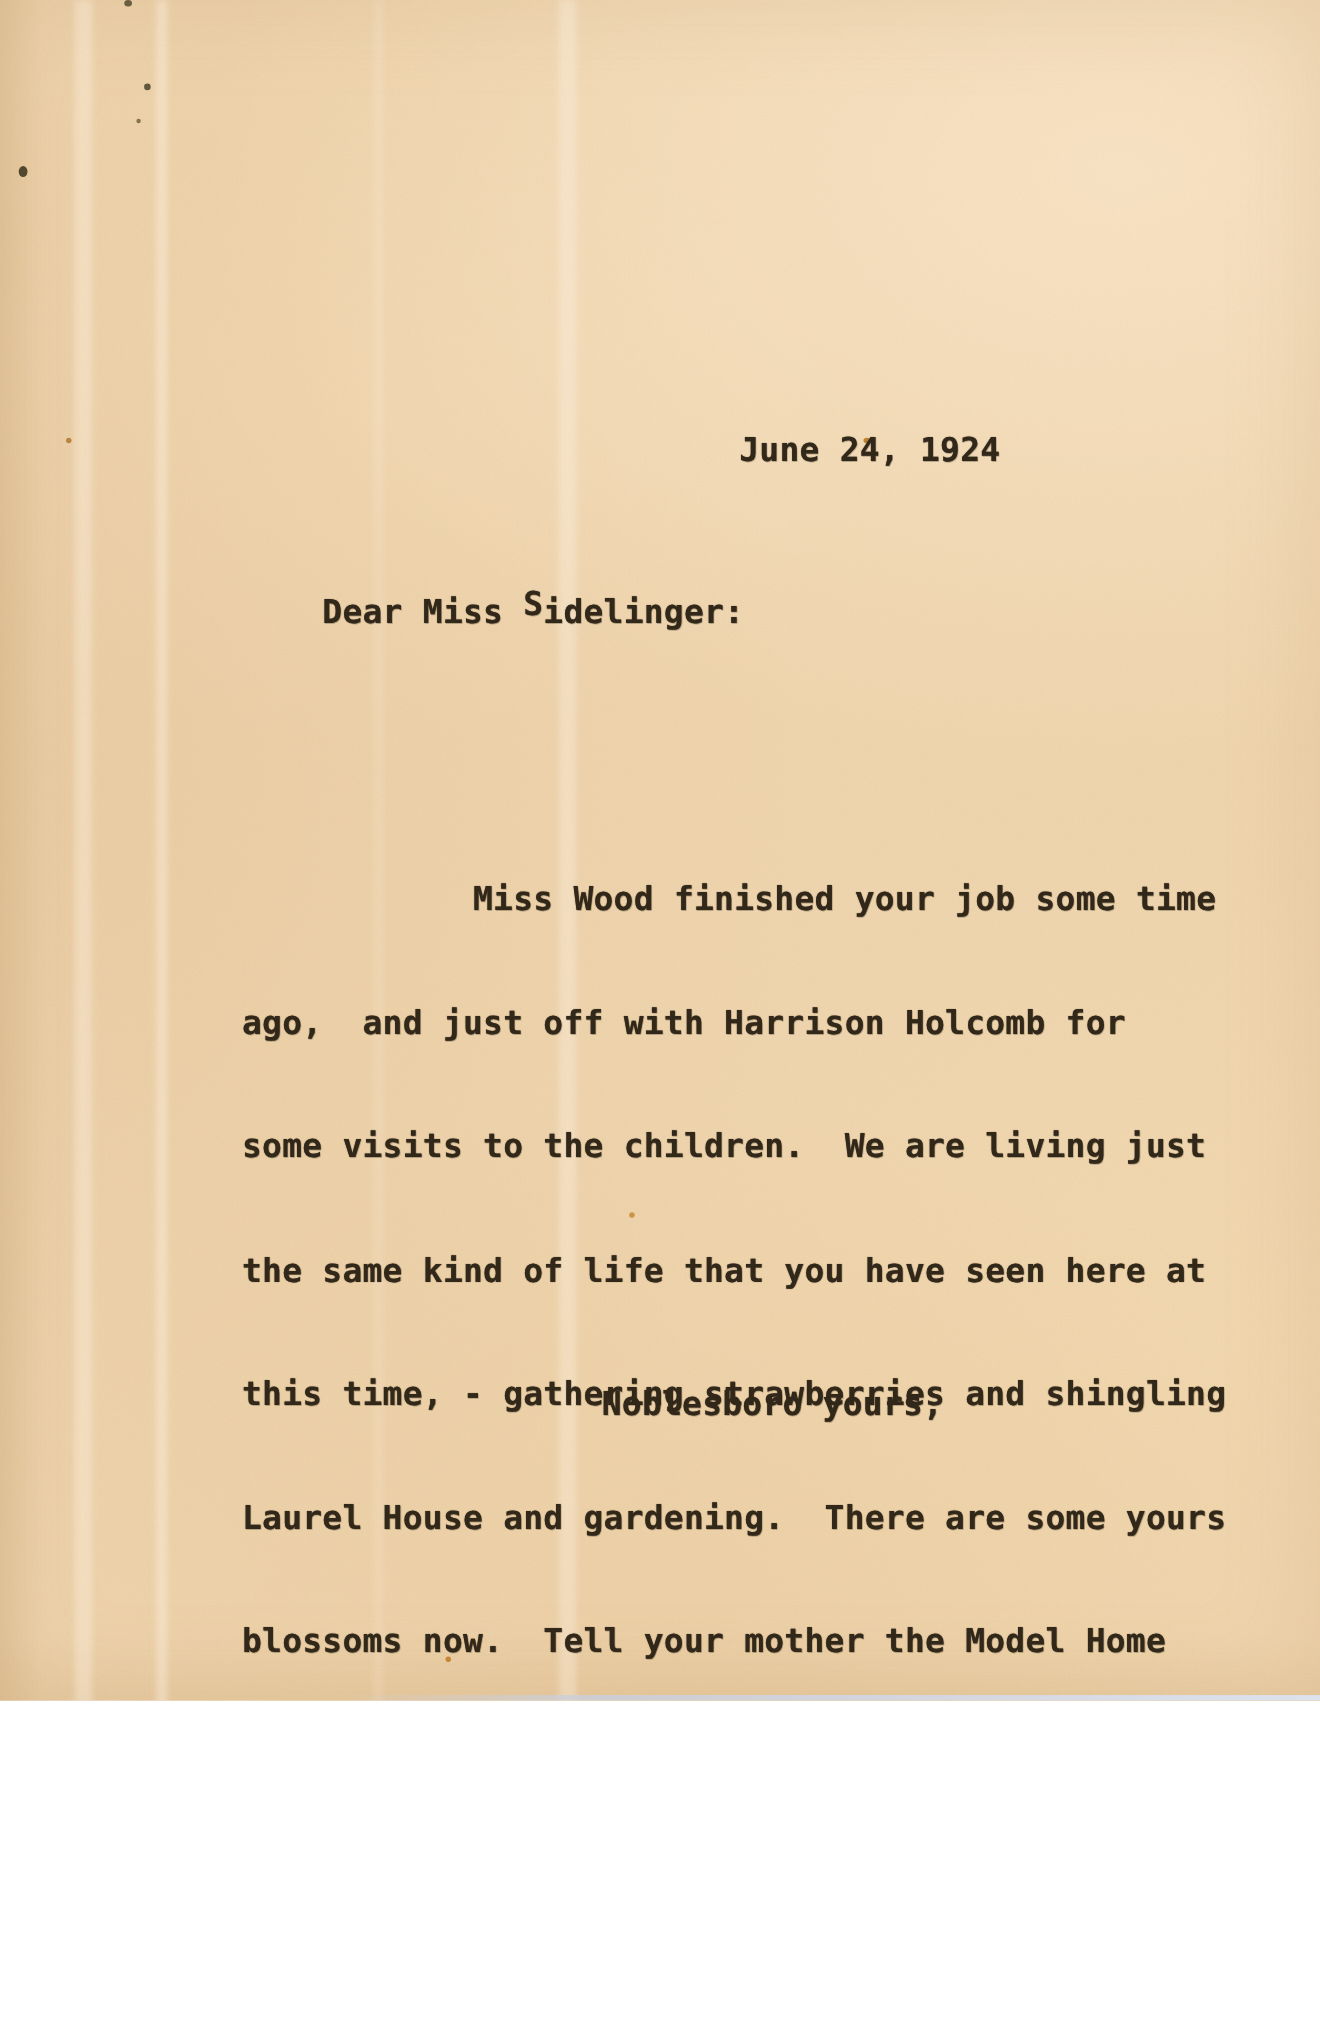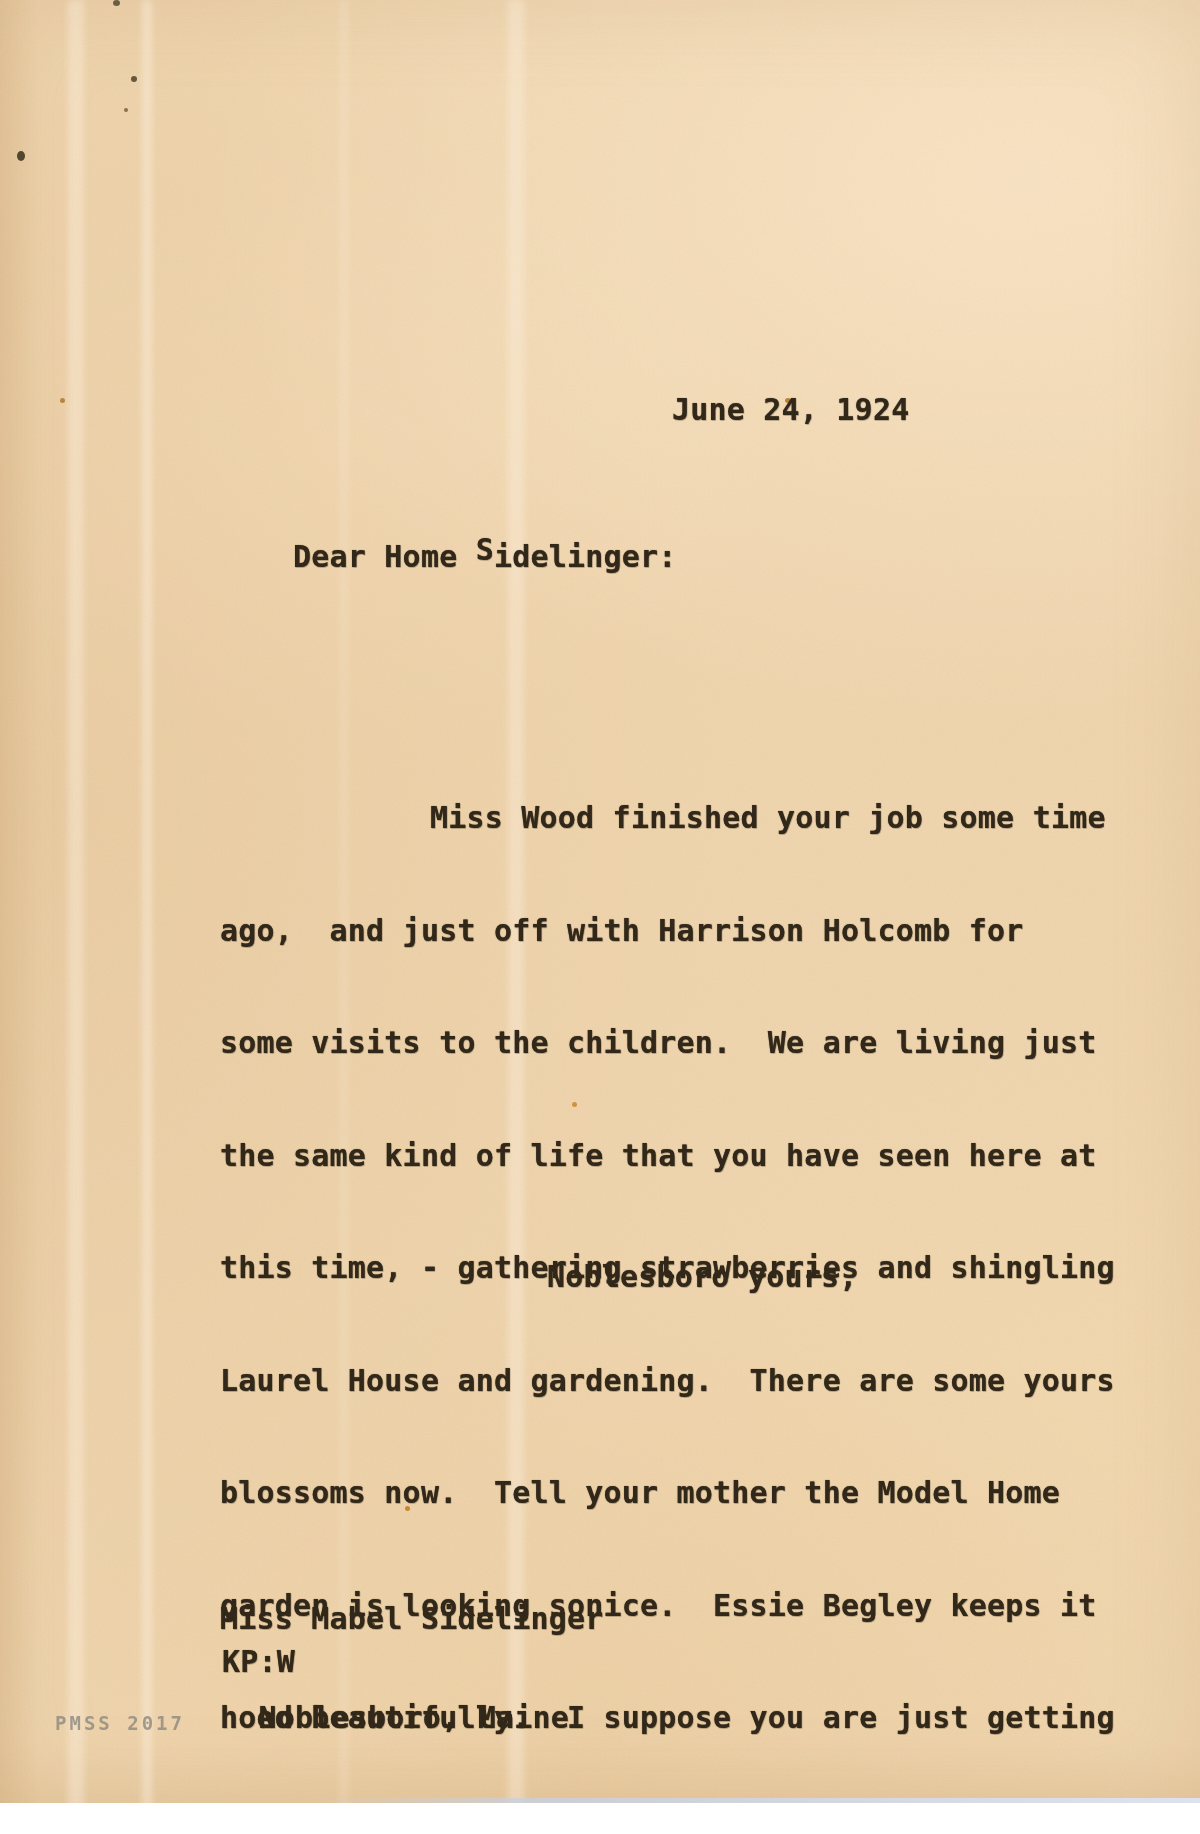--- a/index.html
+++ b/index.html
@@ -3,21 +3,21 @@
 <meta charset="utf-8">
 <style>
   html, body {
     margin: 0; padding: 0;
     width: 1200px; height: 1834px;
     overflow: hidden;
     font-family: "DejaVu Sans Mono", monospace;
   }
   .page {
     position: relative;
-    width: 1200px; height: 1803px;
+    width: 1200px; height: 1546px;
     background-color: #efd6b0;
     background-image:
       radial-gradient(1400px 900px at 85% 10%, rgba(255,238,214,0.55), rgba(255,238,214,0) 60%),
       radial-gradient(1000px 1500px at 6% 45%, rgba(220,184,136,0.28), rgba(220,184,136,0) 65%),
       radial-gradient(900px 700px at 50% 96%, rgba(232,199,152,0.35), rgba(232,199,152,0) 70%),
       radial-gradient(800px 600px at 92% 78%, rgba(244,219,176,0.45), rgba(244,219,176,0) 70%),
       radial-gradient(600px 420px at 30% 25%, rgba(250,228,196,0.35), rgba(250,228,196,0) 70%),
       linear-gradient(90deg, rgba(198,156,104,0.22) 0px, rgba(198,156,104,0) 38px),
       linear-gradient(0deg, rgba(205,165,112,0.14) 0px, rgba(205,165,112,0) 60px);
     box-shadow: inset 0 0 90px rgba(180,138,86,0.18);
@@ -92,21 +92,21 @@
   <div class="speck" style="left:785px;top:398px;width:6px;height:5px;background:#b97a22;opacity:.9"></div>
   <div class="speck" style="left:572px;top:1102px;width:5px;height:5px;background:#c88a2e;opacity:.85"></div>
   <div class="speck" style="left:405px;top:1506px;width:5px;height:5px;background:#c07c20;opacity:.85"></div>
   <div class="speck" style="left:369px;top:1622px;width:6px;height:6px;background:#433c24;opacity:.85"></div>
   <div class="speck" style="left:113px;top:0;width:7px;height:6px;background:#4a432a;opacity:.8"></div>
   <div class="speck" style="left:60px;top:398px;width:5px;height:5px;background:#a86e20;opacity:.75"></div>
 
   <div class="tw" style="left:672px;top:392px;">June 24, 1924</div>
 
   <div class="tw" style="left:220px;top:504px;">
-    <span>Dear Home </span><span class="raised">S</span><span>idelinger:</span>
+    <span>Dear Miss </span><span class="raised">S</span><span>idelinger:</span>
   </div>
 
 
   <div class="tw para2" style="left:220px;top:724px;">
     <div class="tline" style="text-indent:210px">Miss Wood finished your job some time</div>
     <div class="tline">ago,  and just off with Harrison Holcomb for</div>
     <div class="tline">some visits to the children.  We are living just</div>
     <div class="tline">the same kind of life that you have seen here at</div>
     <div class="tline">this time, - gathering strawberries and shingling</div>
     <div class="tline">Laurel House and gardening.  There are some yours</div>

